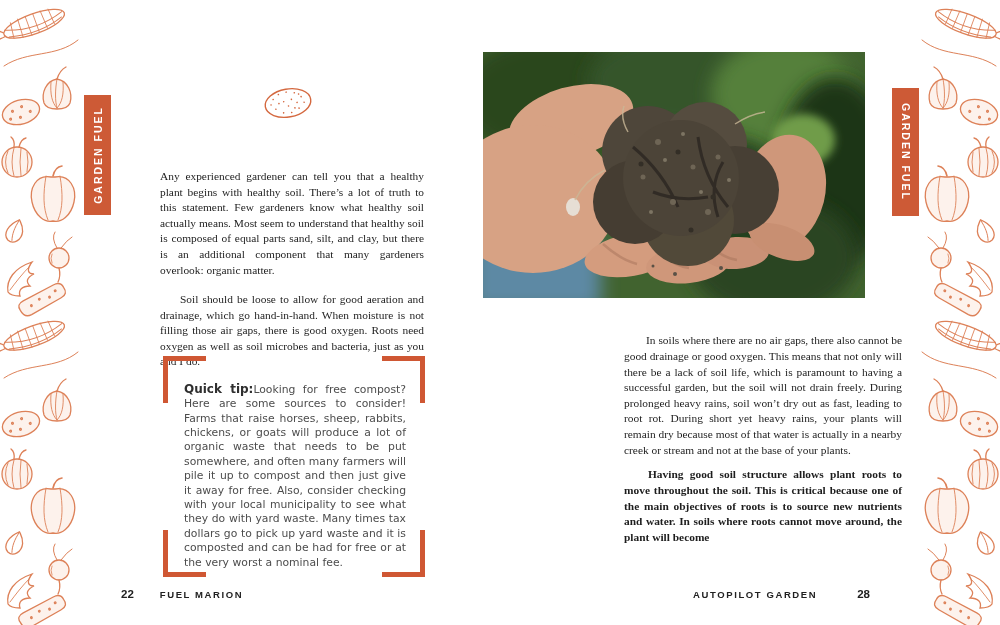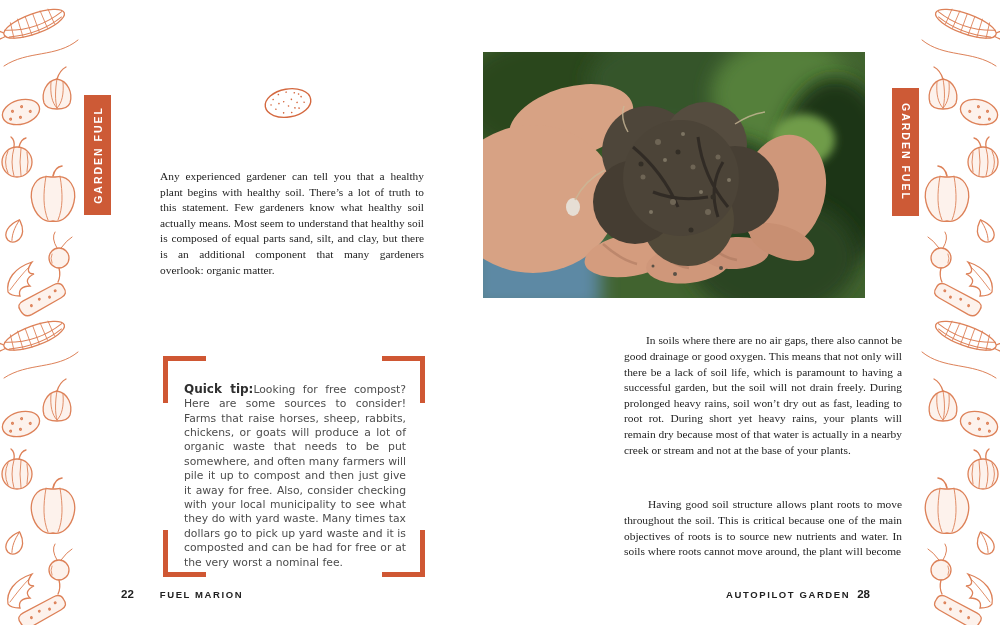--- a/index.html
+++ b/index.html
@@ -39,29 +39,29 @@
   .br.brr{left:382px;top:530px;border-right-width:5px;border-bottom-width:5px;}
   .tip-text{position:absolute;left:184px;top:371px;width:222px;
        font-family:"DejaVu Sans",sans-serif;font-size:10.8px;line-height:14.4px;
        color:#4c4c4c;text-align:justify;}
   .tip-label{font-weight:bold;color:#2f2f2f;font-size:12px;}
 
   
   .photo{position:absolute;left:483px;top:52px;width:382px;height:246px;}
   .rp{left:580px;width:278px;margin-left:44px;}
   .rp1{top:322px;text-indent:22px;}
-  .rp2{top:486px;text-indent:24px;}
+  .rp2{top:456px;text-indent:24px;font-weight:bold;}
 
   
   .footer{position:absolute;top:588px;display:flex;align-items:center;
        font-family:"Liberation Sans",sans-serif;font-weight:700;color:#212121;}
   .footer .num{font-size:11.5px;}
   .footer .txt{font-size:9.5px;letter-spacing:1.6px;}
   .footer-left{left:121px;gap:26px;}
-  .footer-right{right:130px;gap:7px;}
+  .footer-right{right:130px;gap:40px;}
 </style>
 </head>
 <body>
 
 <svg width="0" height="0" style="position:absolute">
   <defs>
     <g id="veg-tile" fill="none" stroke="#dd8158" stroke-width="1.3" stroke-linecap="round">
       <g transform="translate(6,34) rotate(-20)">
         <ellipse cx="30" cy="0" rx="32" ry="10"></ellipse>
         <path d="M0,-4 Q30,8 60,-2 M2,4 Q32,12 58,3" stroke-width="1"></path>
@@ -159,20 +159,21 @@
           <circle cx="0" cy="3" r="0.8"></circle>
         <circle cx="6" cy="6" r="0.8"></circle>
           <circle cx="-17" cy="-1" r="0.8"></circle>
           <circle cx="12" cy="-7" r="0.8"></circle>
       </g>
     </g>
   </svg>
 
 
   <p class="body-par lp lp1">Any experienced gardener can tell you that a healthy plant begins with healthy soil. There’s a lot of truth to this statement. Few gardeners know what healthy soil actually means. Most seem to understand that healthy soil is composed of equal parts sand, silt, and clay, but there is an additional component that many gardeners overlook: organic matter.</p>
+  <p class="body-par lp lp2">Soil should be loose to allow for good aeration and drainage, which go hand-in-hand. When moisture is not filling those air gaps, there is good oxygen. Roots need oxygen as well as soil microbes and bacteria, just as you and I do.</p>
 
   <div class="br tl"></div>
   <div class="br tr"></div>
   <div class="br bl"></div>
   <div class="br brr"></div>
   <p class="tip-text"><span class="tip-label">Quick tip:</span><span>Looking for free compost? Here are some sources to consider! Farms that raise horses, sheep, rabbits, chickens, or goats will produce a lot of organic waste that needs to be put somewhere, and often many farmers will pile it up to compost and then just give it away for free. Also, consider checking with your local municipality to see what they do with yard waste. Many times tax dollars go to pick up yard waste and it is composted and can be had for free or at the very worst a nominal fee.</span></p>
 
   <svg class="photo" viewBox="0 0 382 246" preserveAspectRatio="none" role="img" aria-label="Cupped hands holding a clump of dark garden soil in front of blurred green foliage">
     <defs>
       <filter id="b9" x="-50%" y="-50%" width="200%" height="200%">

